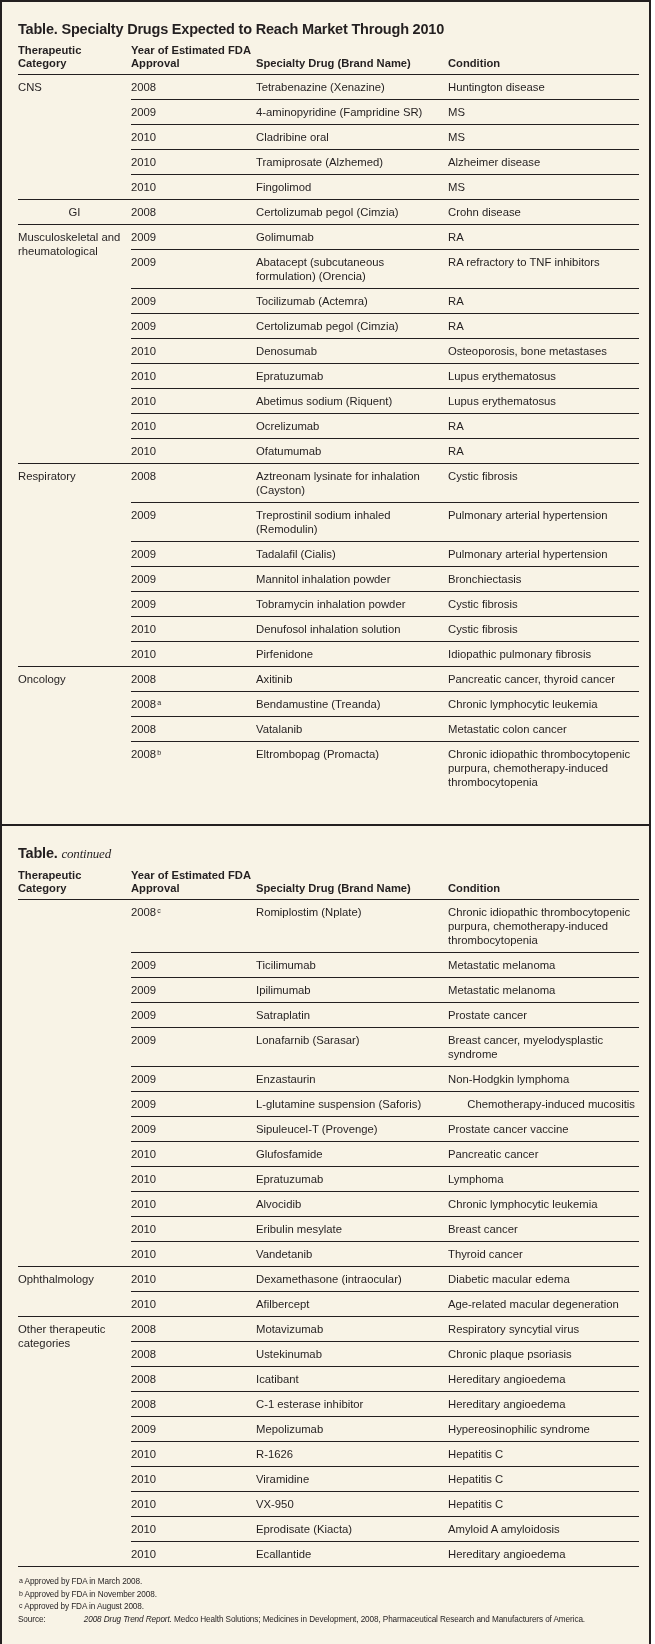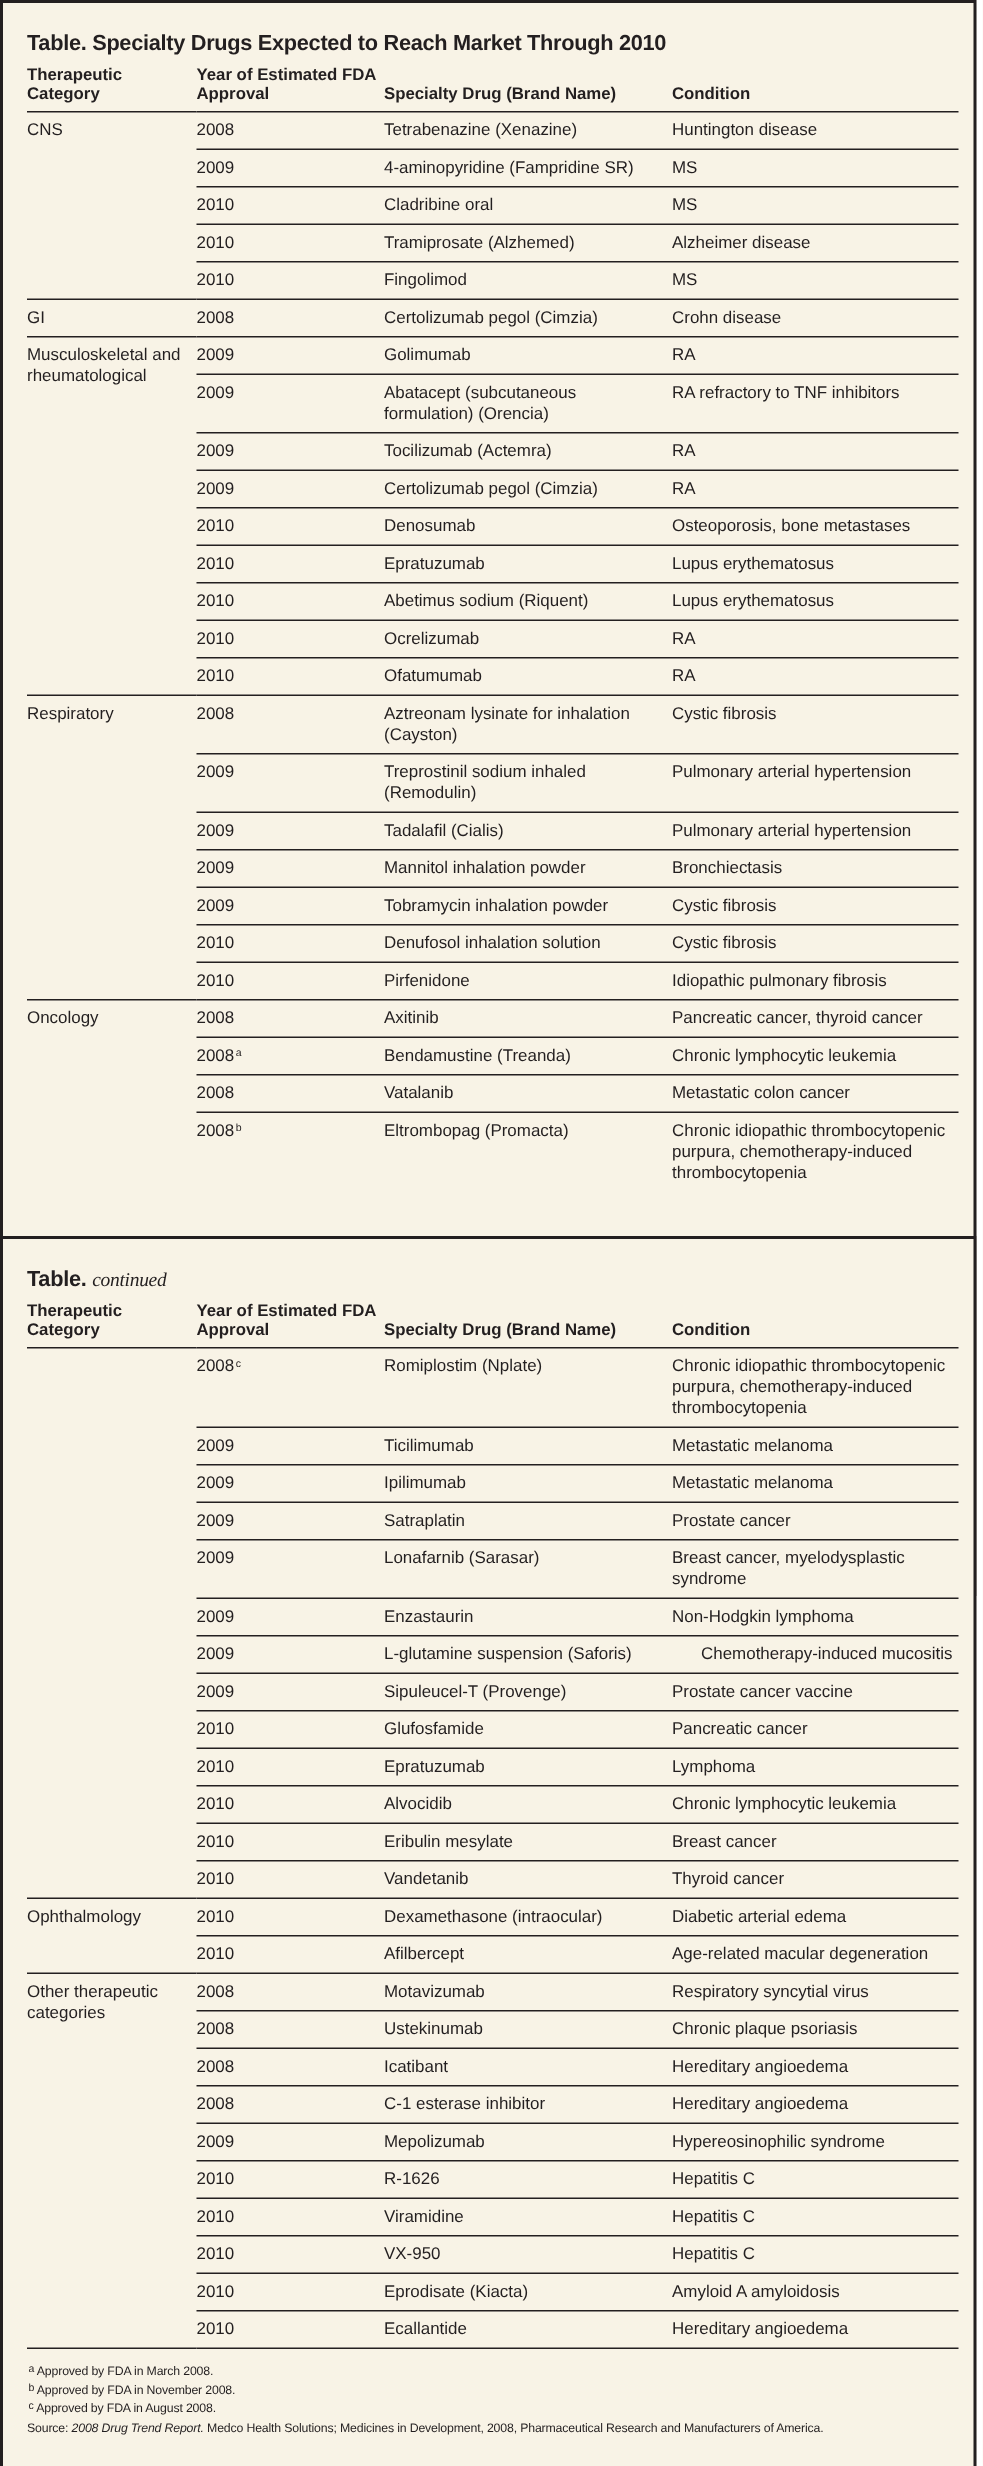--- a/index.html
+++ b/index.html
@@ -19,21 +19,21 @@
   th { text-align: left; font-weight: bold; vertical-align: bottom; padding: 0 0 4px 0; line-height: 13px; font-size: 11.2px; border-bottom: 1.5px solid #231f20; }
   td { vertical-align: top; padding: 5px 0 5px 0; line-height: 14px; }
   col.c1 { width: 113px; } col.c2 { width: 125px; } col.c3 { width: 192px; } col.c4 { width: 191px; }
   tr.row td.y, tr.row td.d, tr.row td.c { border-bottom: 1.5px solid #231f20; }
   tr.grp-last td { border-bottom: 1.5px solid #231f20 !important; }
   td.cat { border-bottom: none; }
   tr.grp-last td.cat { border-bottom: 1.5px solid #231f20; }
   sup { font-size: 7px; vertical-align: top; position: relative; top: -1px; margin-left: 1px; }
   .cont { position: absolute; right: 20px; bottom: 30px; font-family: "Liberation Serif", serif; font-style: italic; font-size: 10.5px; }
   .foot { font-size: 8.2px; line-height: 12.5px; margin-top: 9px; letter-spacing: -0.1px; }
-  .foot .ital { font-style: italic; }
+  .foot .ital { font-style: italic; margin-left: 36px; }
 </style>
 </head>
 <body>
 
 <div class="panel" id="panel1">
   <div class="inner">
     <div class="title">Table. Specialty Drugs Expected to Reach Market Through 2010</div>
     <table>
       <colgroup>
           <col class="c1">
@@ -70,21 +70,21 @@
             <td class="y"><span>2010</span></td>
             <td class="d" style="padding-right: 10px;">Tramiprosate (Alzhemed)</td>
             <td class="c" style="padding-right: 4px;">Alzheimer disease</td>
           </tr>
           <tr class="row grp-last">
             <td class="y"><span>2010</span></td>
             <td class="d" style="padding-right: 10px;">Fingolimod</td>
             <td class="c" style="padding-right: 4px;">MS</td>
           </tr>
           <tr class="row grp-last">
-            <td class="cat" rowspan="1" style="border-bottom: 1.5px solid rgb(35, 31, 32);">GI</td>
+            <td class="cat" rowspan="1" style="border-bottom: 1.5px solid rgb(35, 31, 32); text-align: center;">GI</td>
             <td class="y"><span>2008</span></td>
             <td class="d" style="padding-right: 10px;">Certolizumab pegol (Cimzia)</td>
             <td class="c" style="padding-right: 4px;">Crohn disease</td>
           </tr>
           <tr class="row">
             <td class="cat" rowspan="9" style="border-bottom: 1.5px solid rgb(35, 31, 32);">Musculoskeletal and rheumatological</td>
             <td class="y"><span>2009</span></td>
             <td class="d" style="padding-right: 10px;">Golimumab</td>
             <td class="c" style="padding-right: 4px;">RA</td>
           </tr>
@@ -277,21 +277,21 @@
           </tr>
           <tr class="row grp-last">
             <td class="y"><span>2010</span></td>
             <td class="d" style="padding-right: 10px;">Vandetanib</td>
             <td class="c" style="padding-right: 4px;">Thyroid cancer</td>
           </tr>
           <tr class="row">
             <td class="cat" rowspan="2" style="border-bottom: 1.5px solid rgb(35, 31, 32);">Ophthalmology</td>
             <td class="y"><span>2010</span></td>
             <td class="d" style="padding-right: 10px;">Dexamethasone (intraocular)</td>
-            <td class="c" style="padding-right: 4px;">Diabetic arterial edema</td>
+            <td class="c" style="padding-right: 4px;">Diabetic macular edema</td>
           </tr>
           <tr class="row grp-last">
             <td class="y"><span>2010</span></td>
             <td class="d" style="padding-right: 10px;">Afilbercept</td>
             <td class="c" style="padding-right: 4px;">Age-related macular degeneration</td>
           </tr>
           <tr class="row">
             <td class="cat" rowspan="10" style="border-bottom: 1.5px solid rgb(35, 31, 32);">Other therapeutic categories</td>
             <td class="y"><span>2008</span></td>
             <td class="d" style="padding-right: 10px;">Motavizumab</td>

